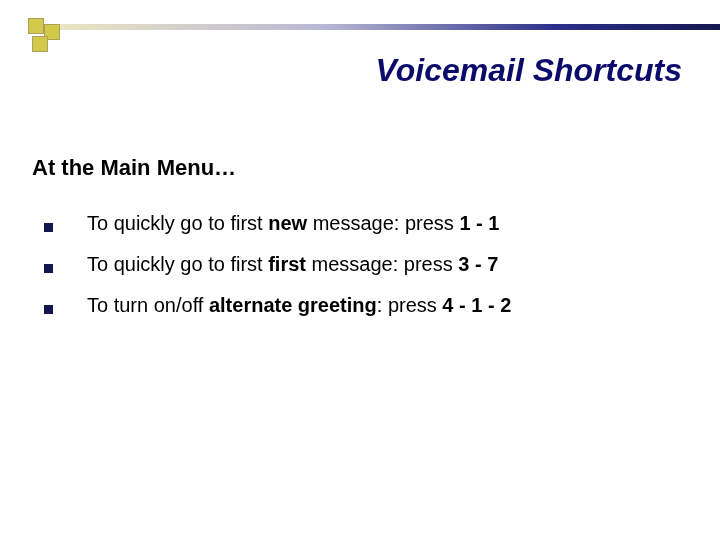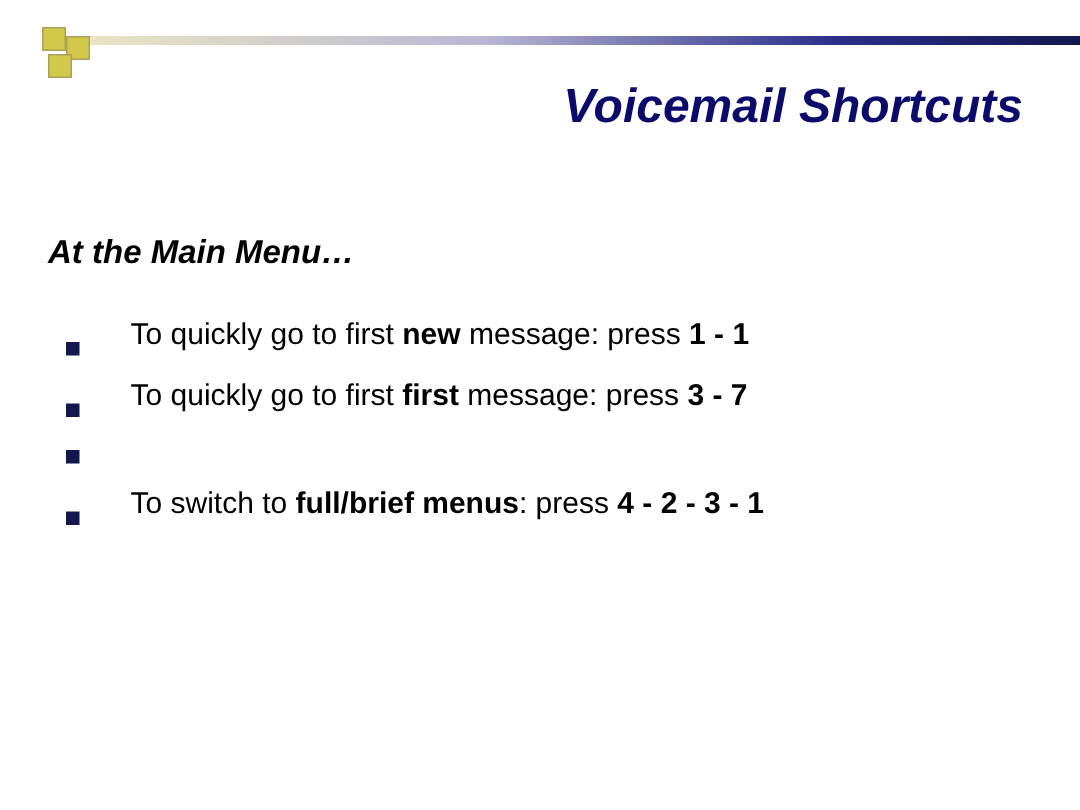--- a/index.html
+++ b/index.html
@@ -4,23 +4,23 @@
 <style>
 html,body{margin:0;padding:0;width:720px;height:540px;background:#fff;font-family:Arial,Helvetica,sans-serif;overflow:hidden}
 .slide{position:relative;width:720px;height:540px}
 .corner-squares{position:absolute;left:26px;top:18px;width:40px;height:40px}
 .sq{position:absolute;width:14px;height:14px;background:#d2c84a;border:1px solid #aaa15a}
 .sq.s1{left:2px;top:0}
 .sq.s2{left:18px;top:6px}
 .sq.s3{left:6px;top:18px}
 .top-band{position:absolute;left:60px;right:0;top:24px;height:6px;background:linear-gradient(to right,#e9e5c2 0%,#b9b7d4 40%,#2b2f8a 75%,#14174f 100%)}
 .slide-title{position:absolute;right:38px;top:52px;color:#0b0b6b;font-family:Arial,Helvetica,sans-serif;font-style:italic;font-weight:700;font-size:32px;letter-spacing:0px}
-.subtitle{position:absolute;left:32px;top:155px;font-size:22px;font-weight:700;font-style:italic;color:#000}
+.subtitle{position:absolute;left:32px;top:155px;font-size:22px;font-weight:700;color:#000}
 .bullets{position:absolute;left:44px;top:210px;right:40px}
-.bullet-row{display:flex;align-items:flex-end;margin-bottom:14px}
+.bullet-row{display:flex;align-items:center;margin-bottom:14px}
 .bullet-marker{width:9px;height:9px;background:#14174f;margin-top:8px;margin-right:34px;flex:0 0 auto}
 .bullet-text{font-size:20px;color:#000;line-height:1.35}
 .bullet-text b{font-weight:700}
 </style>
 </head>
 <body>
 <div class="slide">
   <div class="corner-squares">
     <div class="sq s1"></div>
       <div class="sq s2"></div>
@@ -37,21 +37,18 @@
       </div>
     </div>
     <div class="bullet-row">
       <div class="bullet-marker"></div>
       <div class="bullet-text">
         <span>To quickly go to first </span><b>first</b><span> message:  press </span><b>3 - 7</b>
       </div>
     </div>
     <div class="bullet-row">
       <div class="bullet-marker"></div>
-    </div>
-    <div class="bullet-row">
-      <div class="bullet-marker"></div>
       <div class="bullet-text">
-        <span>To switch to </span><b>full/brief menus</b><span>:  press </span><b>4 - 2 - 3 - 1</b>
+        <span>To turn on/off </span><b>alternate greeting</b><span>:  press </span><b>4 - 1 - 2</b>
       </div>
     </div>
   </div>
 </div>
 
 </body></html>

